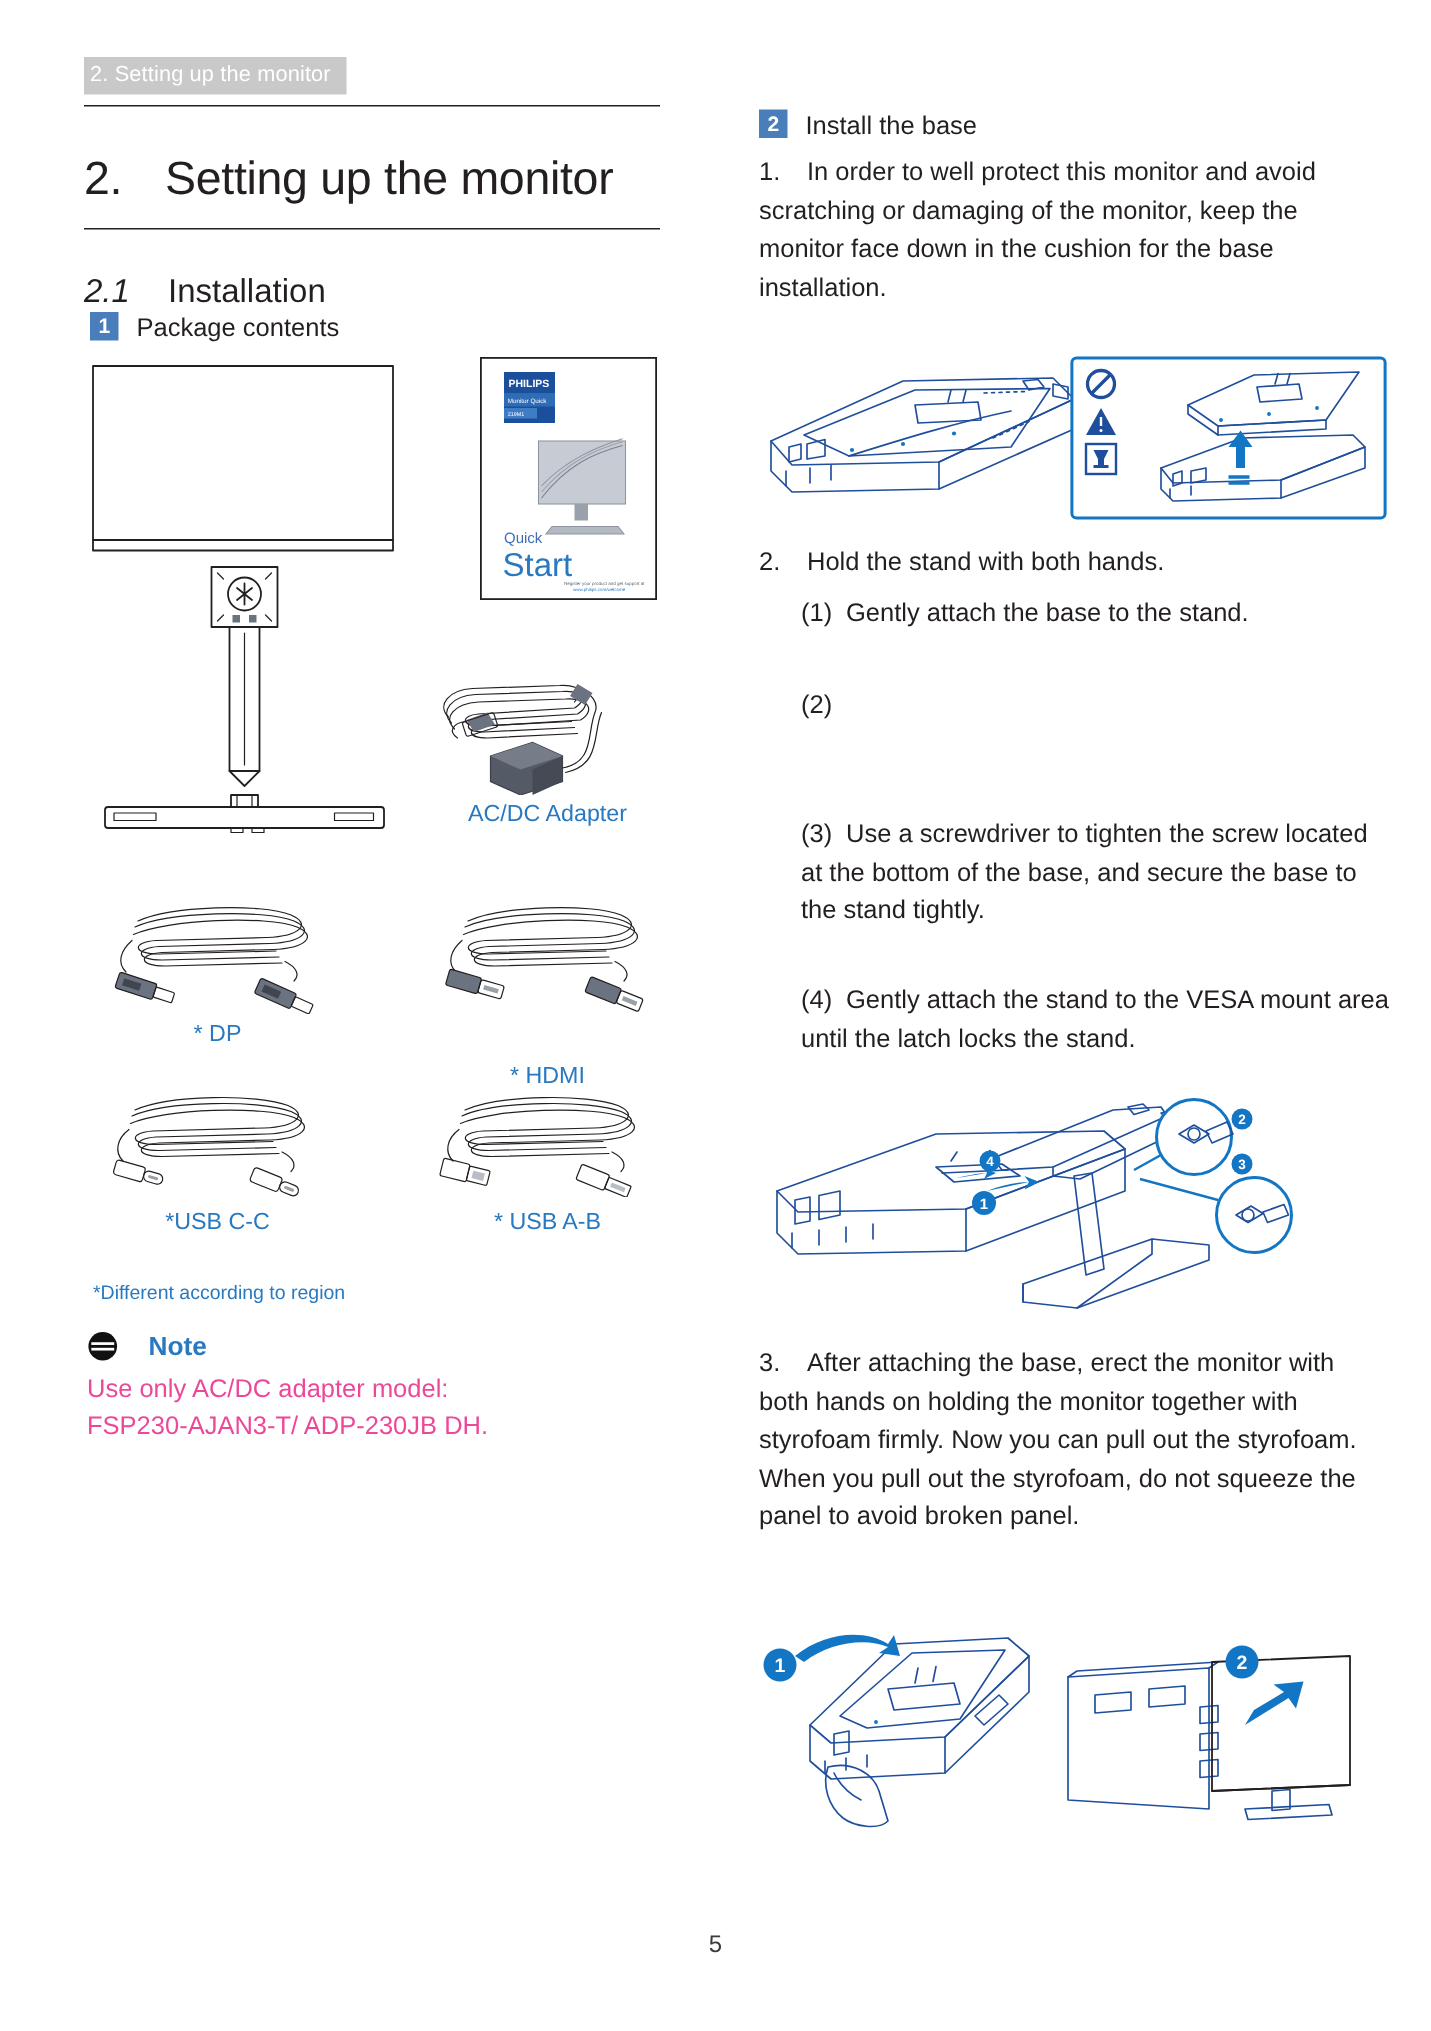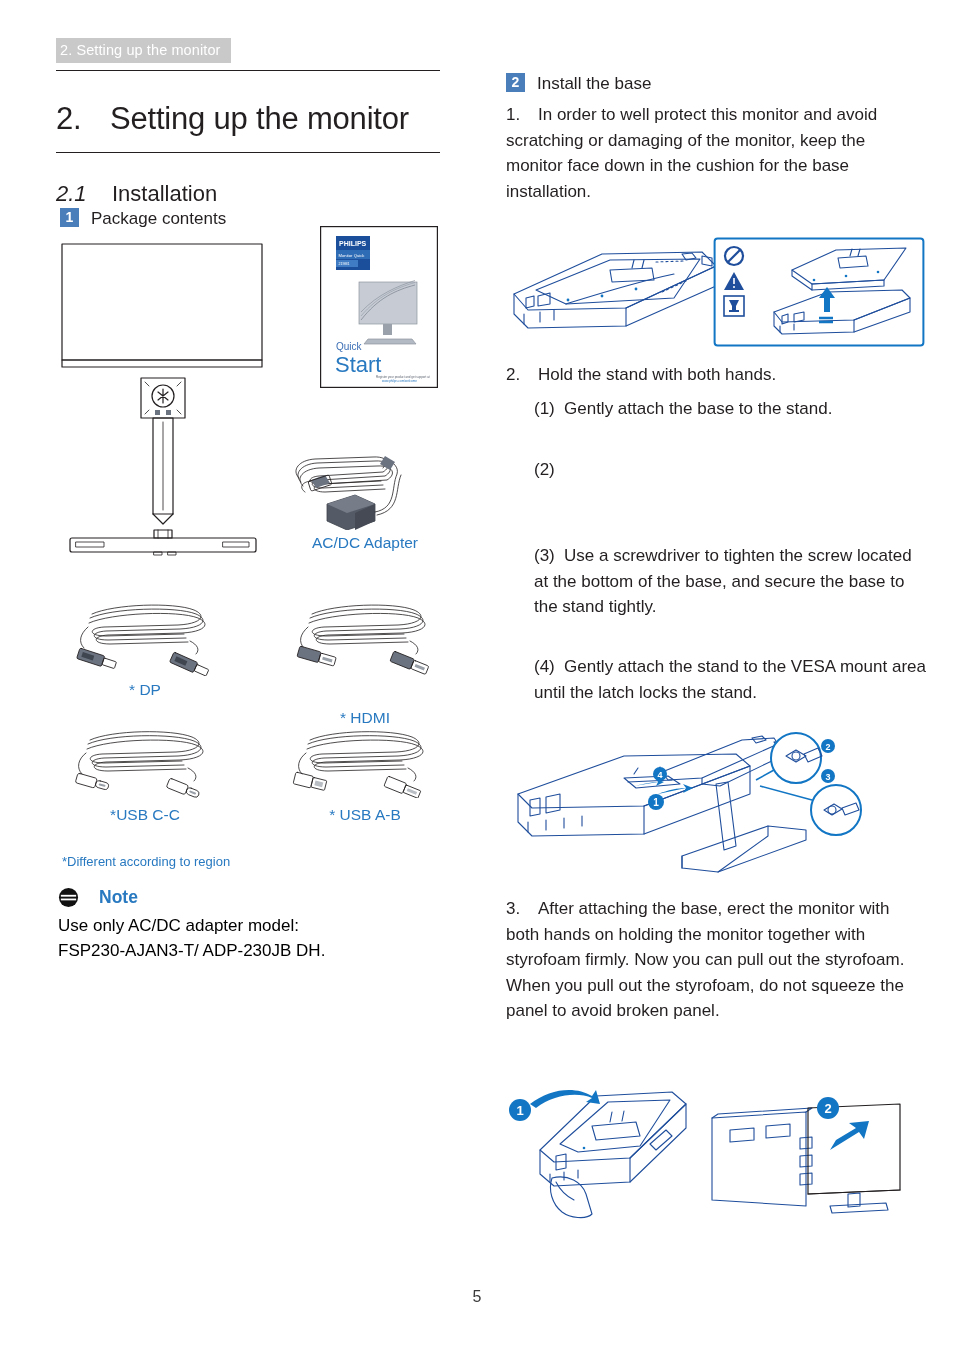--- a/index.html
+++ b/index.html
@@ -163,42 +163,42 @@
   }
   .note-icon { width: 21px; height: 21px; display: block; }
   .note-title {
     color: #2879c0;
     font-size: 17.5px;
     font-weight: 700;
     line-height: 22px;
   }
   .note-body {
     margin-top: 5px;
-    color: #000000;
+    color: #ec4899;
     font-size: 17px;
     line-height: 25px;
     width: 370px;
   }
 
   
   .page-num {
     position: absolute;
     left: 0;
     top: 1288px;
     width: 954px;
     text-align: center;
     font-size: 16px;
     color: #3b3b3b;
   }
 
   
   .illus { position: absolute; }
 
   .ill-monitor  { left: 58px;  top: 240px; }
-  .ill-quick    { left: 308px; top: 226px; padding-left: 12px; }
+  .ill-quick    { left: 308px; top: 238px; padding-left: 12px; }
   .ill-adapter  { left: 285px; top: 448px; }
   .ill-dp       { left: 62px;  top: 596px; }
   .ill-hdmi     { left: 282px; top: 596px; }
   .ill-usbc     { left: 62px;  top: 726px; }
   .ill-usba     { left: 282px; top: 726px; }
 
   .ill-cushion  { left: 506px; top: 236px; }
   .ill-stand    { left: 506px; top: 730px; }
   .ill-erect    { left: 500px; top: 1082px; }
 

